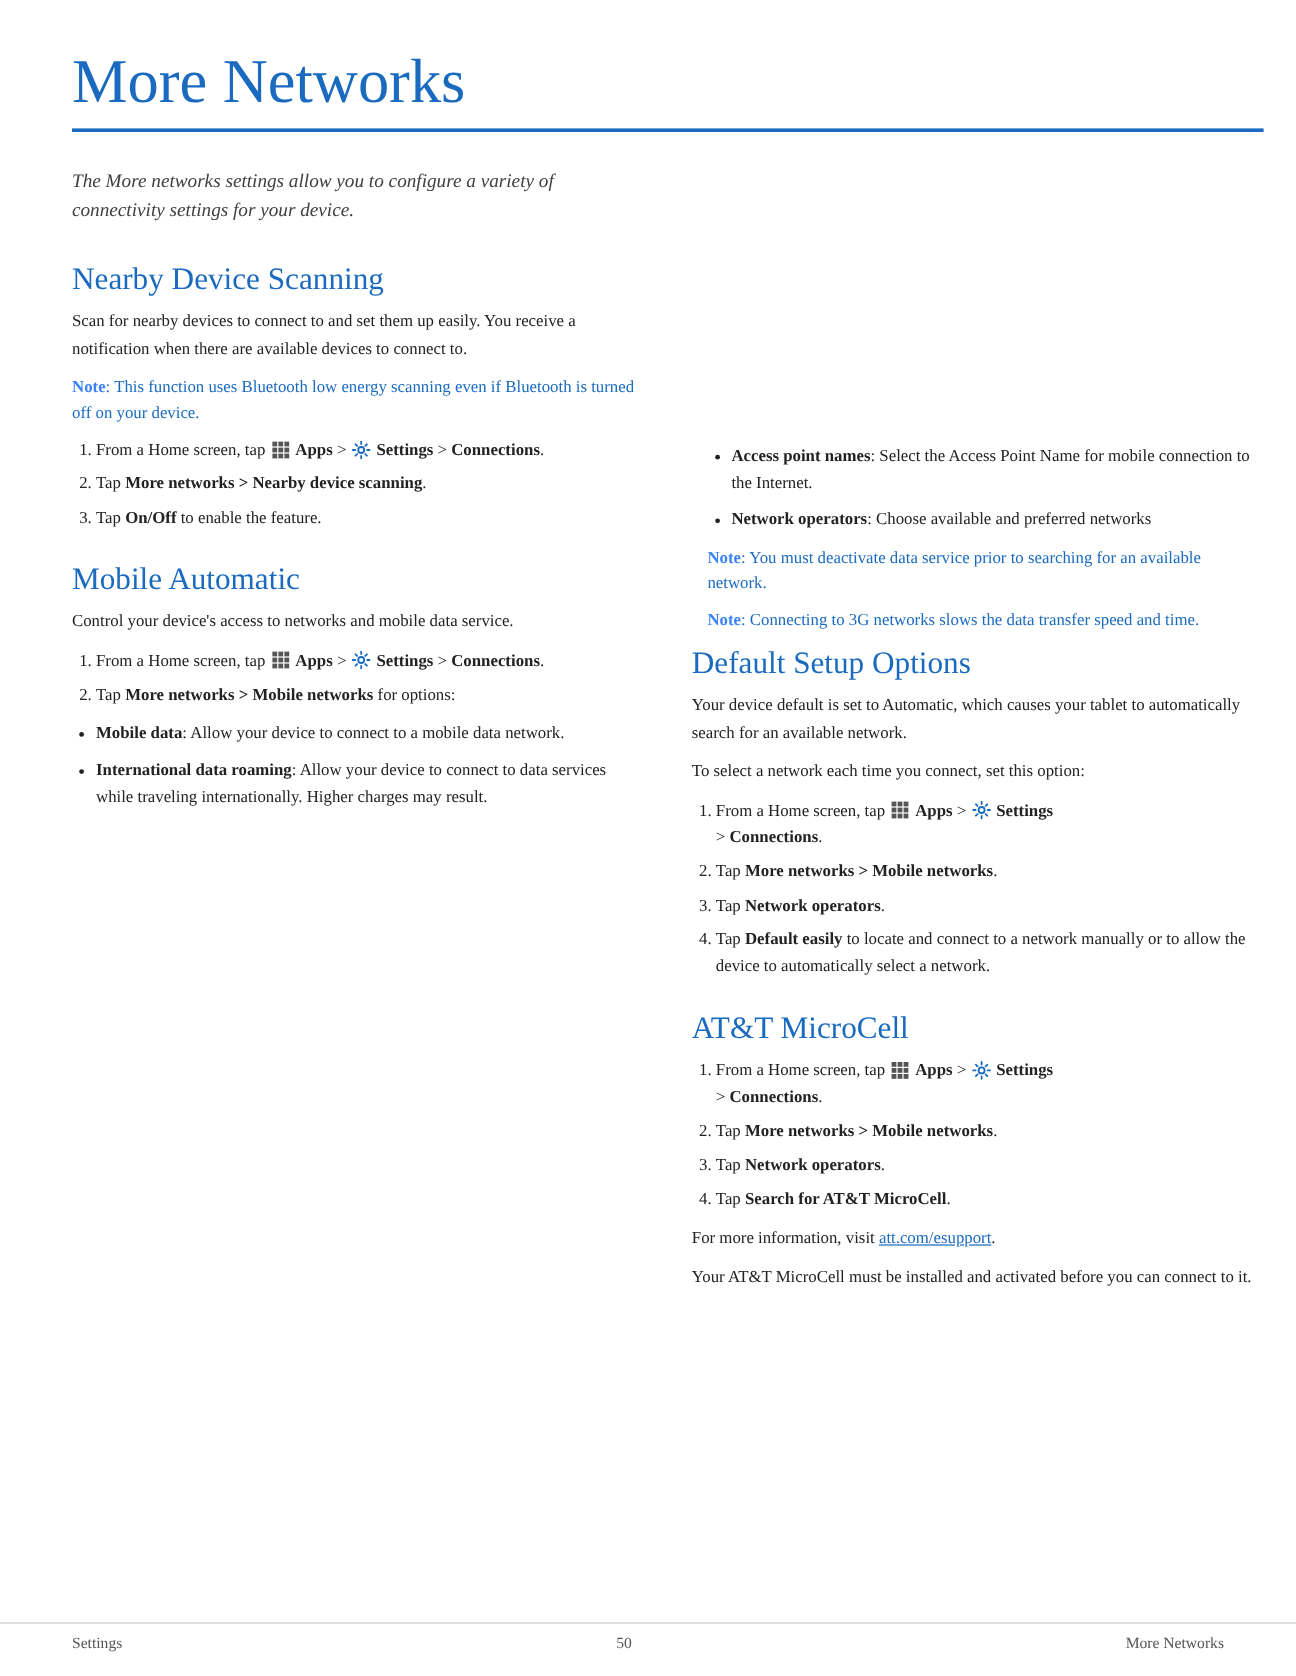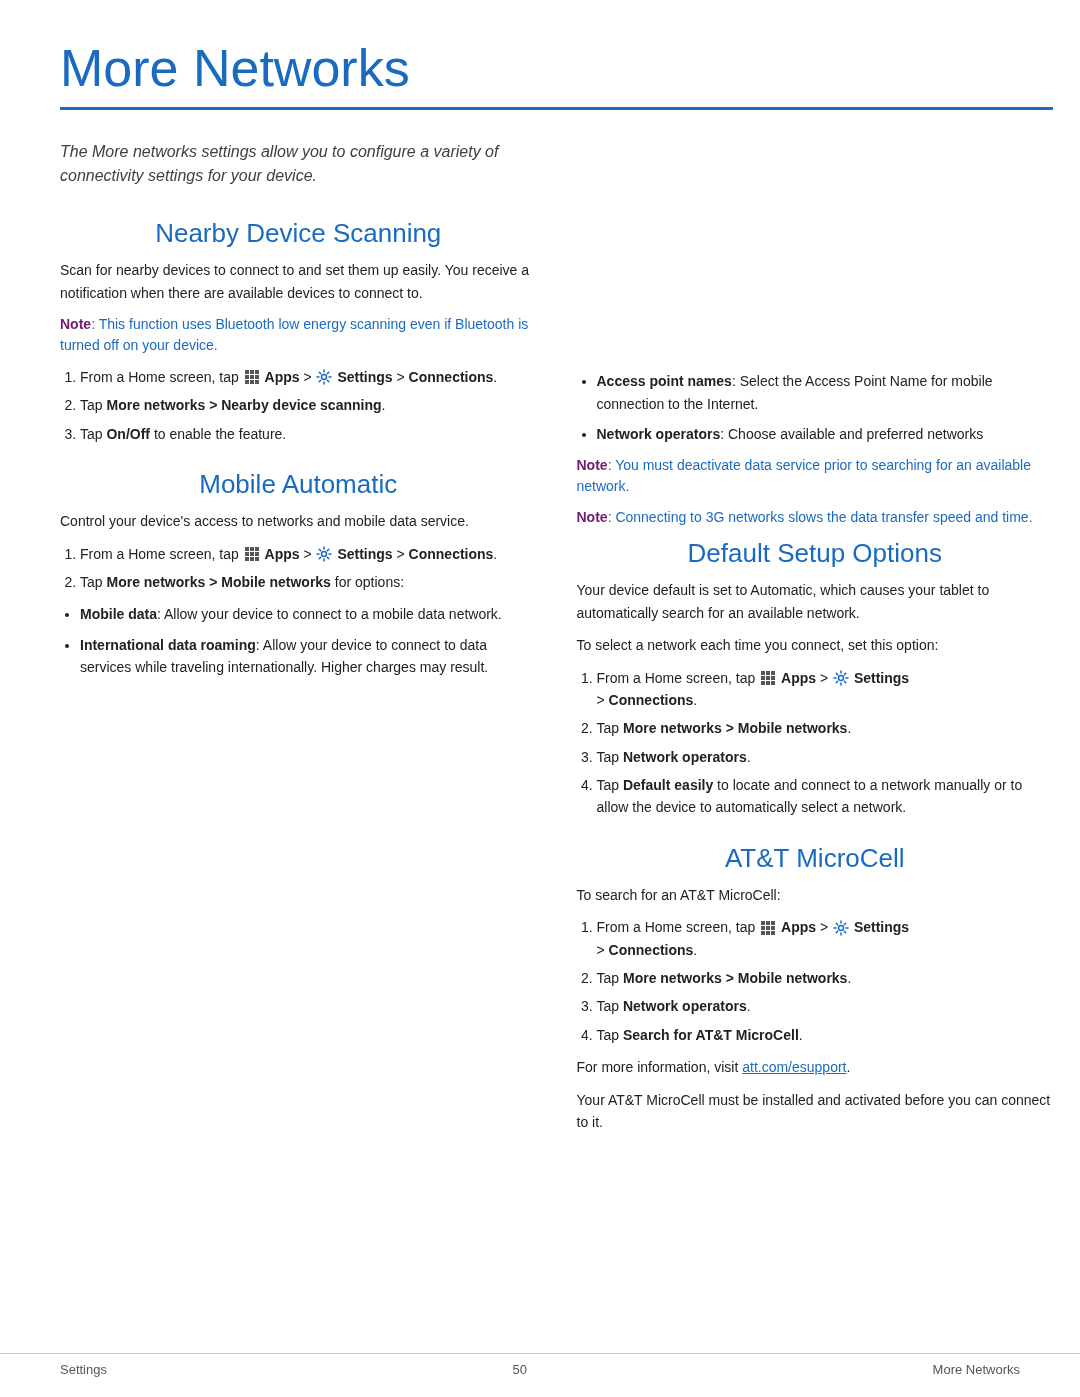--- a/index.html
+++ b/index.html
@@ -7,20 +7,21 @@
       font-family: Arial, sans-serif;
       font-size: 14px;
       color: #222;
       background: #fff;
       width: 1080px;
       min-height: 1397px;
       position: relative;
     }
     .page {
       padding: 40px 27px 60px 60px;
+      font-family: Liberation Serif, serif;
     }
     h1.page-title {
       font-size: 52px;
       font-weight: 300;
       color: #1a6bc0;
       margin-bottom: 10px;
       line-height: 1.1;
     }
     .title-divider {
       border: none;
@@ -44,36 +45,35 @@
       color: #404040;
       font-style: italic;
       line-height: 1.5;
       margin-bottom: 30px;
     }
     h2.section-title {
       font-size: 26px;
       font-weight: 400;
       color: #1a6bc0;
       margin-bottom: 10px;
-      text-align: center;
     }
     p {
       font-size: 14px;
       color: #222;
       line-height: 1.6;
       margin-bottom: 10px;
     }
     .note {
       color: #1a6bc0;
       font-size: 14px;
       line-height: 1.5;
       margin-bottom: 10px;
     }
     .note strong {
-      color: #701a75;
+      color: #3b82f6;
     }
     ol {
       margin-left: 20px;
       margin-bottom: 10px;
     }
     ol li {
       font-size: 14px;
       line-height: 1.6;
       margin-bottom: 6px;
     }
@@ -215,21 +215,21 @@
         <ul>
           <li><strong>Mobile data</strong>: Allow your device to connect to a mobile data network.</li>
           <li><strong>International data roaming</strong>: Allow your device to connect to data services while traveling internationally. Higher charges may result.</li>
         </ul>
       </div>
 
     </div>
 
     <div class="col-right">
 
-      <div style="margin-top: 230px; margin-bottom: 10px;">
+      <div style="margin-top: 230px; margin-bottom: 10px; margin-left: 13px;">
         <ul>
           <li><strong>Access point names</strong>: Select the Access Point Name for mobile connection to the Internet.</li>
           <li><strong>Network operators</strong>: Choose available and preferred networks</li>
         </ul>
         <p class="note"><strong>Note</strong>: You must deactivate data service prior to searching for an available network.</p>
         <p class="note"><strong>Note</strong>: Connecting to 3G networks slows the data transfer speed and time.</p>
       </div>
 
       <div class="section-gap">
         <h2 class="section-title">Default Setup Options</h2>
@@ -262,21 +262,20 @@
             <br>&gt; <strong>Connections</strong>.
           </li>
           <li>Tap <strong>More networks &gt; Mobile networks</strong>.</li>
           <li>Tap <strong>Network operators</strong>.</li>
           <li>Tap <strong>Default easily</strong> to locate and connect to a network manually or to allow the device to automatically select a network.</li>
         </ol>
       </div>
 
       <div class="section-gap">
         <h2 class="section-title">AT&amp;T MicroCell</h2>
-        <p>To search for an AT&amp;T MicroCell:</p>
         <ol>
           <li>
             From a Home screen, tap
             <span class="apps-icon">
               <svg viewBox="0 0 16 16" fill="#555">
                   <rect x="1" y="1" width="4" height="4"></rect>
                   <rect x="6" y="1" width="4" height="4"></rect>
                   <rect x="11" y="1" width="4" height="4"></rect>
                   <rect x="1" y="6" width="4" height="4"></rect>
                   <rect x="6" y="6" width="4" height="4"></rect>

